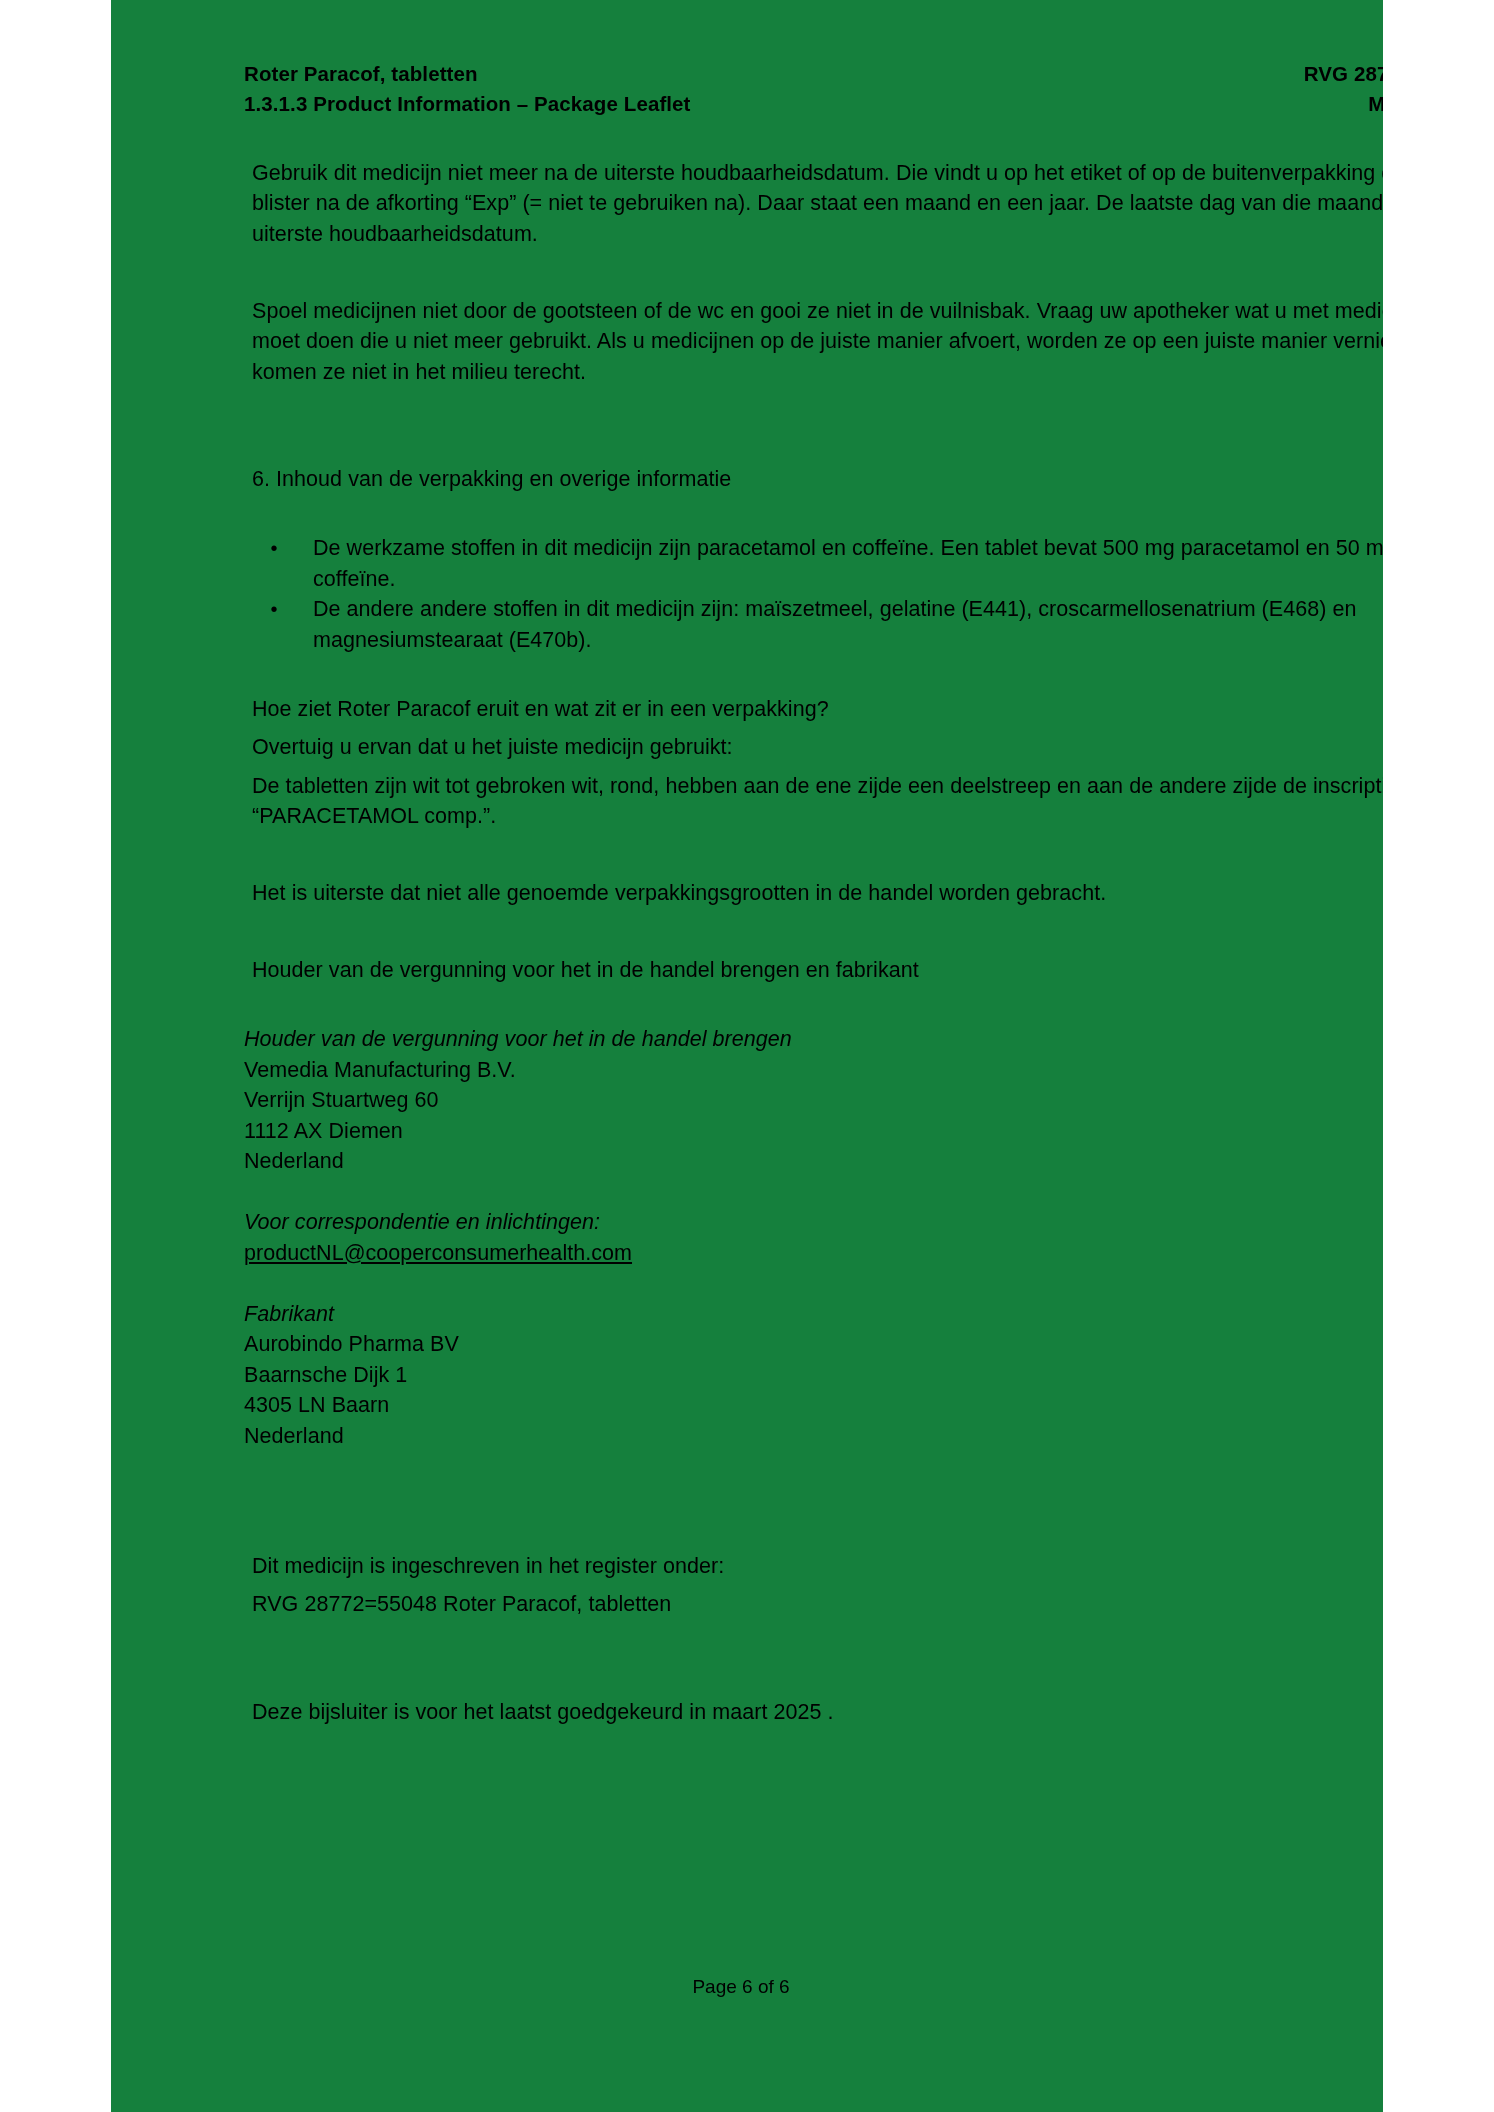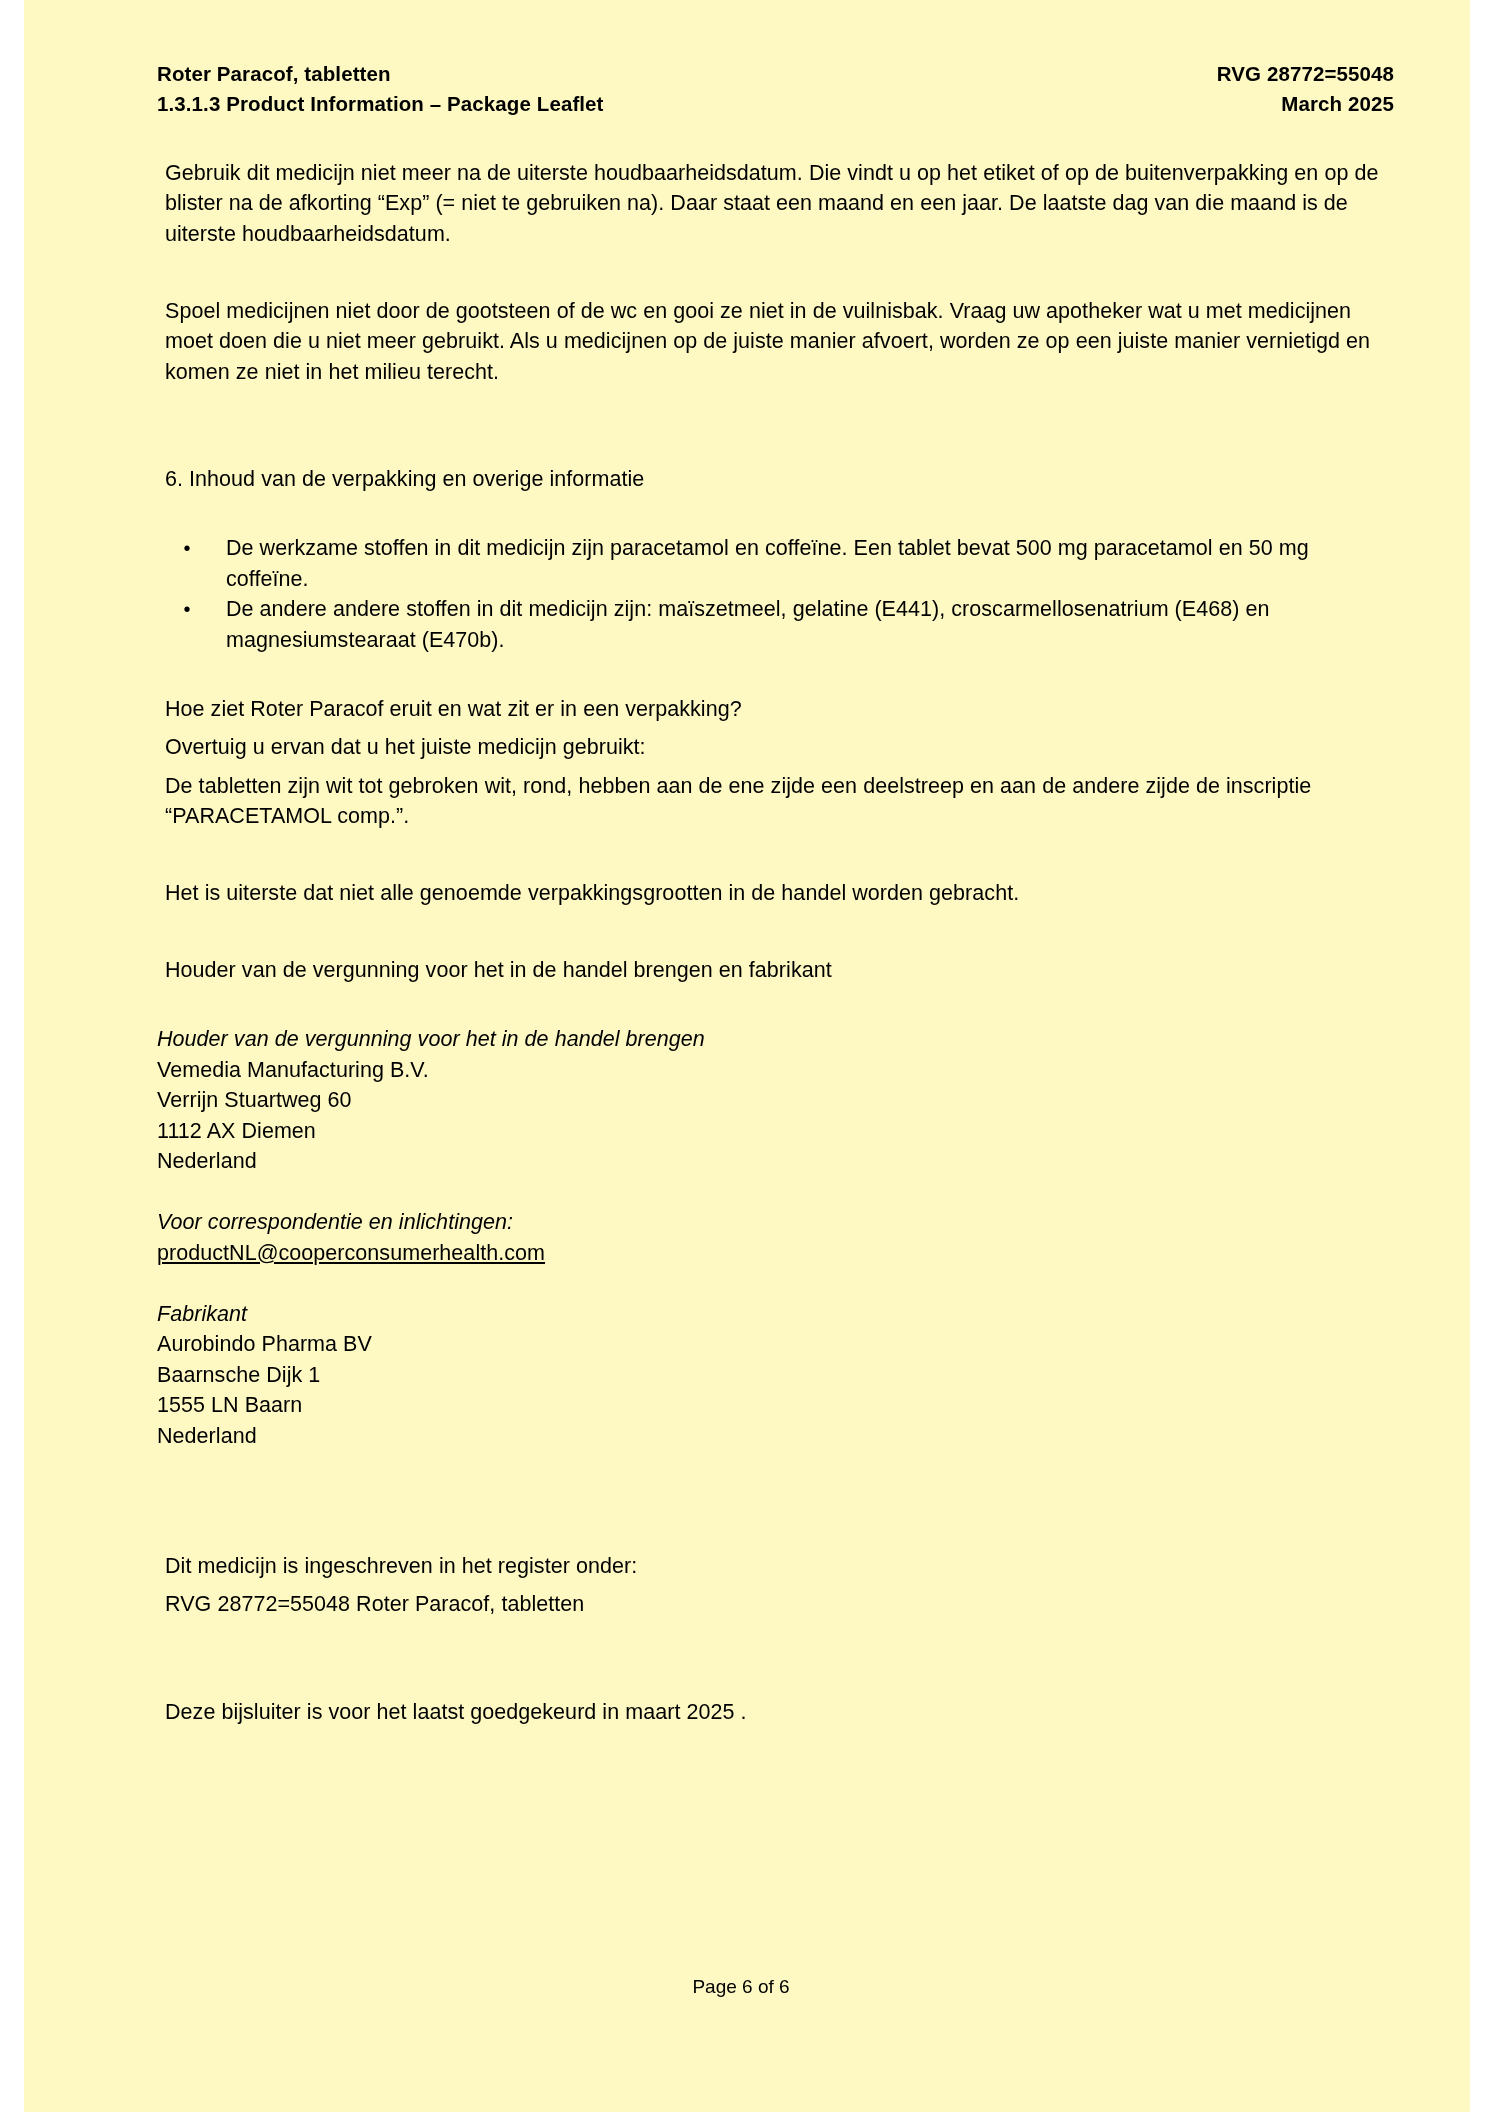--- a/index.html
+++ b/index.html
@@ -7,23 +7,23 @@
     margin: 0;
     padding: 0;
     background: #ffffff;
   }
   body {
     font-family: "Liberation Sans", sans-serif;
     color: #000000;
   }
   .page {
     position: relative;
-    width: 1446px;
+    width: 1272px;
     height: 2112px;
-    background: #fef9c3;
+    background: #15803d;
     margin: 0 auto;
     box-sizing: border-box;
     overflow: hidden;
   }
   .content {
     position: absolute;
     left: 133px;
     top: 0;
     width: 1237px;
   }
@@ -187,21 +187,21 @@
       <p class="addr-line italic">Voor correspondentie en inlichtingen:</p>
       <p class="addr-line">
         <a class="email-link" href="#">productNL@cooperconsumerhealth.com</a>
       </p>
 
       <div class="spacer-line"></div>
 
       <p class="addr-line italic">Fabrikant</p>
       <p class="addr-line">Aurobindo Pharma BV</p>
       <p class="addr-line">Baarnsche Dijk 1</p>
-      <p class="addr-line">1555 LN Baarn</p>
+      <p class="addr-line">4305 LN Baarn</p>
       <p class="addr-line">Nederland</p>
 
       <div class="spacer-line"></div>
       <div class="spacer-line"></div>
       <div class="spacer-line"></div>
 
       <h3 class="sub-heading">Dit medicijn is ingeschreven in het register onder:</h3>
       <p class="para">RVG 28772=55048   Roter Paracof, tabletten</p>
 
       <div class="spacer-line"></div>

